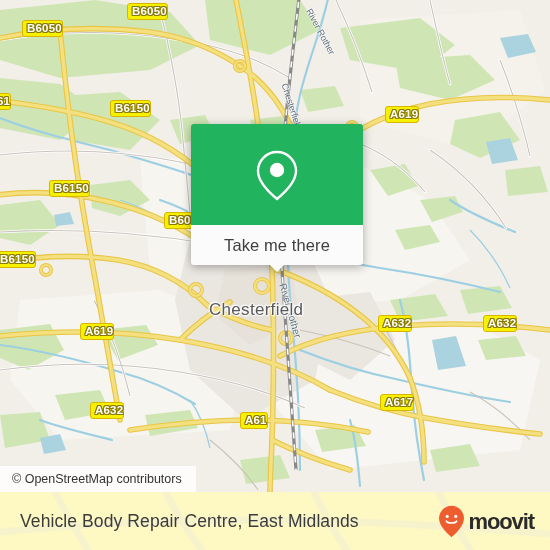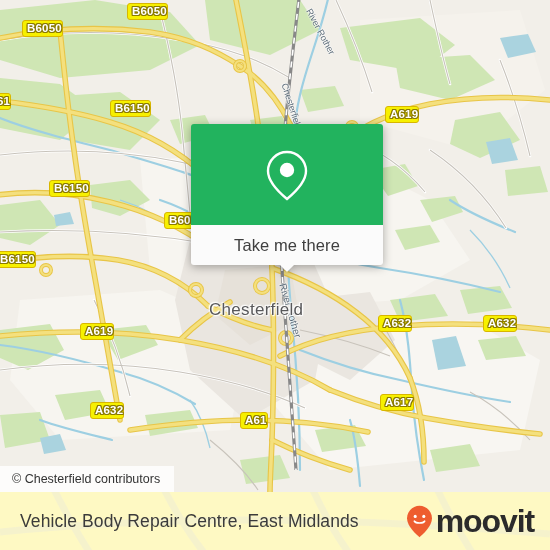--- a/index.html
+++ b/index.html
@@ -92,21 +92,21 @@
     font-size: 12.5px;
     z-index: 20;
     white-space: nowrap;
   }
 
   
   #callout {
     position: absolute;
     left: 191px;
     top: 124px;
-    width: 192px;
+    width: 172px;
     z-index: 30;
     filter: drop-shadow(0 2px 5px rgba(0,0,0,0.32));
   }
   #callout-body {
     height: 101px;
     background: #22b35e;
     border-radius: 3px 3px 0 0;
     display: flex;
     align-items: center;
     justify-content: center;
@@ -183,21 +183,21 @@
   }
   #brand-pin-icon {
     width: 27px;
     height: 33px;
     display: block;
     margin-right: 1px;
   }
   #brand-name {
     color: #2b2b2b;
     font-family: "Liberation Sans", sans-serif;
-    font-size: 32px;
+    font-size: 22px;
     font-weight: bold;
     letter-spacing: -1.1px;
     line-height: 33px;
   }
 </style>
 </head>
 <body>
 
 <div id="screen">
 
@@ -397,21 +397,21 @@
 
     <div class="shield" style="left:385px; top:106px;">A619</div>
     <div class="shield" style="left:80px; top:323px;">A619</div>
     <div class="shield" style="left:378px; top:315px;">A632</div>
     <div class="shield" style="left:483px; top:315px;">A632</div>
     <div class="shield" style="left:90px; top:402px;">A632</div>
     <div class="shield" style="left:240px; top:412px;text-align:center;">A61</div>
     <div class="shield" style="left:380px; top:394px;">A617</div>
 
     <div id="attribution">
-      <span>© Chesterfield contributors</span>
+      <span>© OpenStreetMap contributors</span>
     </div>
 
     <div id="callout">
       <div id="callout-body">
         <svg id="callout-pin-icon" viewBox="0 0 48 52">
           <path d="M24 3 C13.5 3 5 11.5 5 22 C5 33 18 45 24 50 C30 45 43 33 43 22 C43 11.5 34.5 3 24 3 Z" fill="none" stroke="#ffffff" stroke-width="2.4"></path>
           <circle cx="24" cy="21" r="7.2" fill="#ffffff"></circle>
         </svg>
       </div>
       <div id="callout-button">

